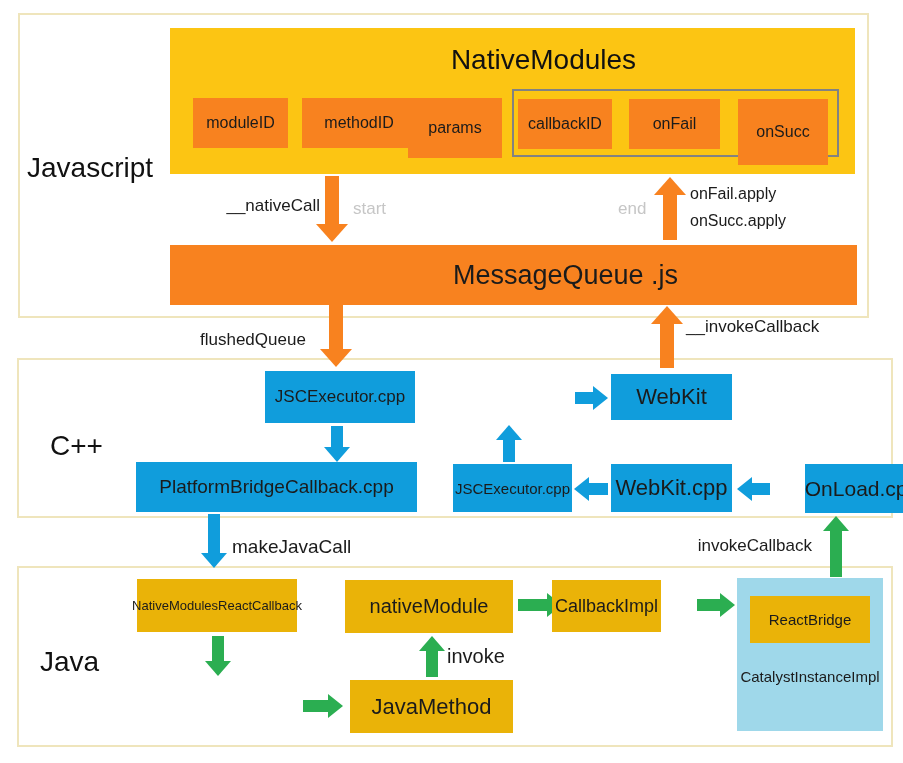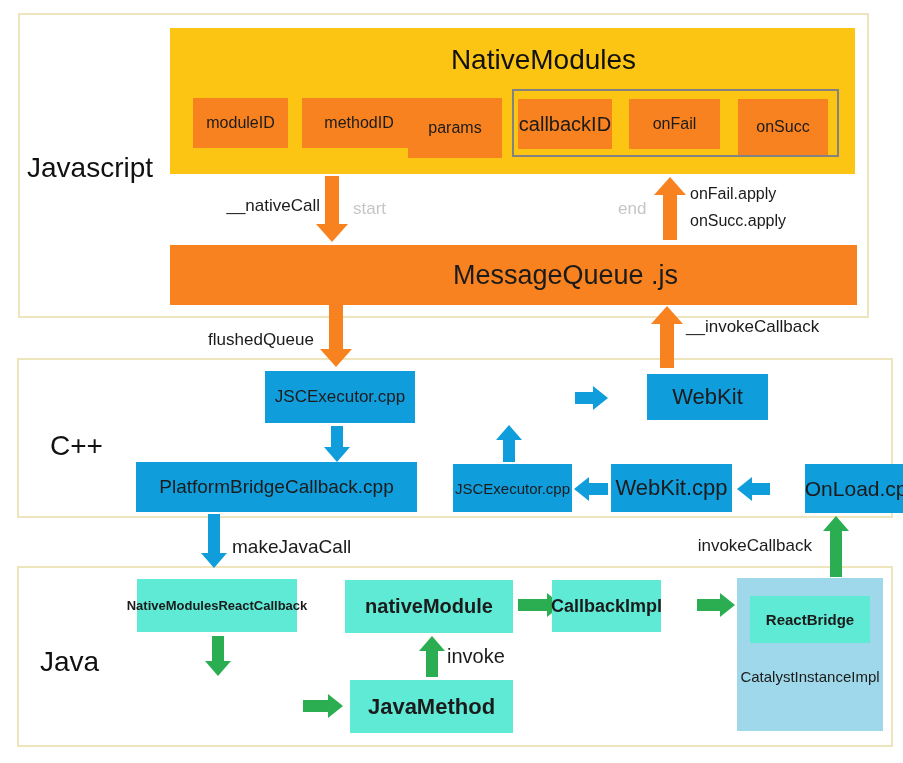--- a/index.html
+++ b/index.html
@@ -8,21 +8,21 @@
     font-family:"Liberation Sans","DejaVu Sans",sans-serif;
     color:#1b1b1b;overflow:hidden;
   }
   .section{position:absolute;border:2px solid #EFE5BC;box-sizing:border-box;background:transparent;}
   .seclabel{position:absolute;font-size:28px;color:#111;white-space:nowrap;}
   .box{position:absolute;display:flex;align-items:center;justify-content:center;
        box-sizing:border-box;text-align:center;white-space:nowrap;}
   .gold{background:#FCC513;}
   .orangebg{background:#F8821F;}
   .bluebg{background:#109DDC;}
-  .greenbg{background:#5eead4;font-weight:bold;}
+  .greenbg{background:#eab308;}
   .lightbluebg{background:#9FD8EA;}
   .bigtitle{position:absolute;font-size:28px;color:#111;text-align:center;}
   .lbl{position:absolute;white-space:nowrap;color:#1b1b1b;}
   .muted{color:#C6C6C6;}
   .group{position:absolute;border:2px solid #828282;box-sizing:border-box;background:transparent;}
   
   .arrow{position:absolute;display:flex;}
   .arrow.v{flex-direction:column;align-items:center;}
   .arrow.h{flex-direction:row;align-items:center;}
   .arrow .shaft{background:currentColor;}
@@ -54,23 +54,23 @@
   <div class="seclabel" style="left:40px;top:646px;">Java</div>
 
   <div class="box gold" style="left:170px;top:28px;width:685px;height:146px;"></div>
   <div class="bigtitle" style="left:170px;top:44px;width:685px;padding-left:62px;box-sizing:border-box;">NativeModules</div>
 
   <div class="box orangebg" style="left:193px;top:98px;width:95px;height:50px;font-size:16px;">moduleID</div>
   <div class="box orangebg" style="left:302px;top:98px;width:114px;height:50px;font-size:16px;">methodID</div>
   <div class="box orangebg" style="left:408px;top:98px;width:94px;height:60px;font-size:16px;">params</div>
 
   <div class="group" style="left:512px;top:89px;width:327px;height:68px;"></div>
-  <div class="box orangebg" style="left:518px;top:99px;width:94px;height:50px;font-size:20px;">callbackID</div>
+  <div class="box orangebg" style="left:518px;top:99px;width:94px;height:50px;font-size:16px;">callbackID</div>
   <div class="box orangebg" style="left:629px;top:99px;width:91px;height:50px;font-size:16px;">onFail</div>
-  <div class="box orangebg" style="left:738px;top:99px;width:90px;height:56px;font-size:16px;">onSucc</div>
+  <div class="box orangebg" style="left:738px;top:99px;width:90px;height:66px;font-size:16px;">onSucc</div>
 
   <div class="arrow v down thick c-orange" style="left:316px;top:176px;width:32px;height:66px;">
       <div class="shaft"></div>
       <div class="head"></div>
     </div>
   <div class="lbl" style="left:220px;top:196px;width:100px;text-align:right;font-size:17px;">__nativeCall</div>
   <div class="lbl muted" style="left:353px;top:199px;font-size:17px;">start</div>
 
   <div class="arrow v up thick c-orange" style="left:654px;top:177px;width:32px;height:63px;">
       <div class="shaft"></div>
@@ -79,39 +79,39 @@
   <div class="lbl muted" style="left:618px;top:199px;font-size:17px;">end</div>
   <div class="lbl" style="left:690px;top:185px;font-size:16px;">onFail.apply</div>
   <div class="lbl" style="left:690px;top:212px;font-size:16px;">onSucc.apply</div>
 
   <div class="box orangebg" style="left:170px;top:245px;width:687px;height:60px;font-size:27px;padding-left:104px;">MessageQueue .js</div>
 
   <div class="arrow v down thick c-orange" style="left:320px;top:305px;width:32px;height:62px;">
       <div class="shaft"></div>
       <div class="head"></div>
     </div>
-  <div class="lbl" style="left:200px;top:330px;width:122px;text-align:center;font-size:17px;">flushedQueue</div>
+  <div class="lbl" style="left:200px;top:330px;width:122px;text-align:left;font-size:17px;">flushedQueue</div>
   <div class="arrow v up thick c-orange" style="left:651px;top:306px;width:32px;height:62px;">
       <div class="shaft"></div>
       <div class="head"></div>
     </div>
   <div class="lbl" style="left:686px;top:317px;font-size:17px;">__invokeCallback</div>
 
   <div class="box bluebg" style="left:265px;top:371px;width:150px;height:52px;font-size:17px;">JSCExecutor.cpp</div>
   <div class="arrow v down c-blue" style="left:324px;top:426px;width:26px;height:36px;">
       <div class="shaft"></div>
       <div class="head"></div>
     </div>
   <div class="box bluebg" style="left:136px;top:462px;width:281px;height:50px;font-size:19px;">PlatformBridgeCallback.cpp</div>
 
   <div class="arrow h right c-blue" style="left:575px;top:386px;width:33px;height:24px;">
       <div class="shaft"></div>
       <div class="head"></div>
     </div>
-  <div class="box bluebg" style="left:611px;top:374px;width:121px;height:46px;font-size:22px;margin-left:36px;">WebKit</div>
+  <div class="box bluebg" style="left:611px;top:374px;width:121px;height:46px;font-size:22px;">WebKit</div>
 
   <div class="arrow v up c-blue" style="left:496px;top:425px;width:26px;height:37px;">
       <div class="shaft"></div>
       <div class="head"></div>
     </div>
   <div class="box bluebg" style="left:453px;top:464px;width:119px;height:48px;font-size:15px;">JSCExecutor.cpp</div>
   <div class="arrow h left c-blue" style="left:574px;top:477px;width:34px;height:24px;">
       <div class="shaft"></div>
       <div class="head"></div>
     </div>

